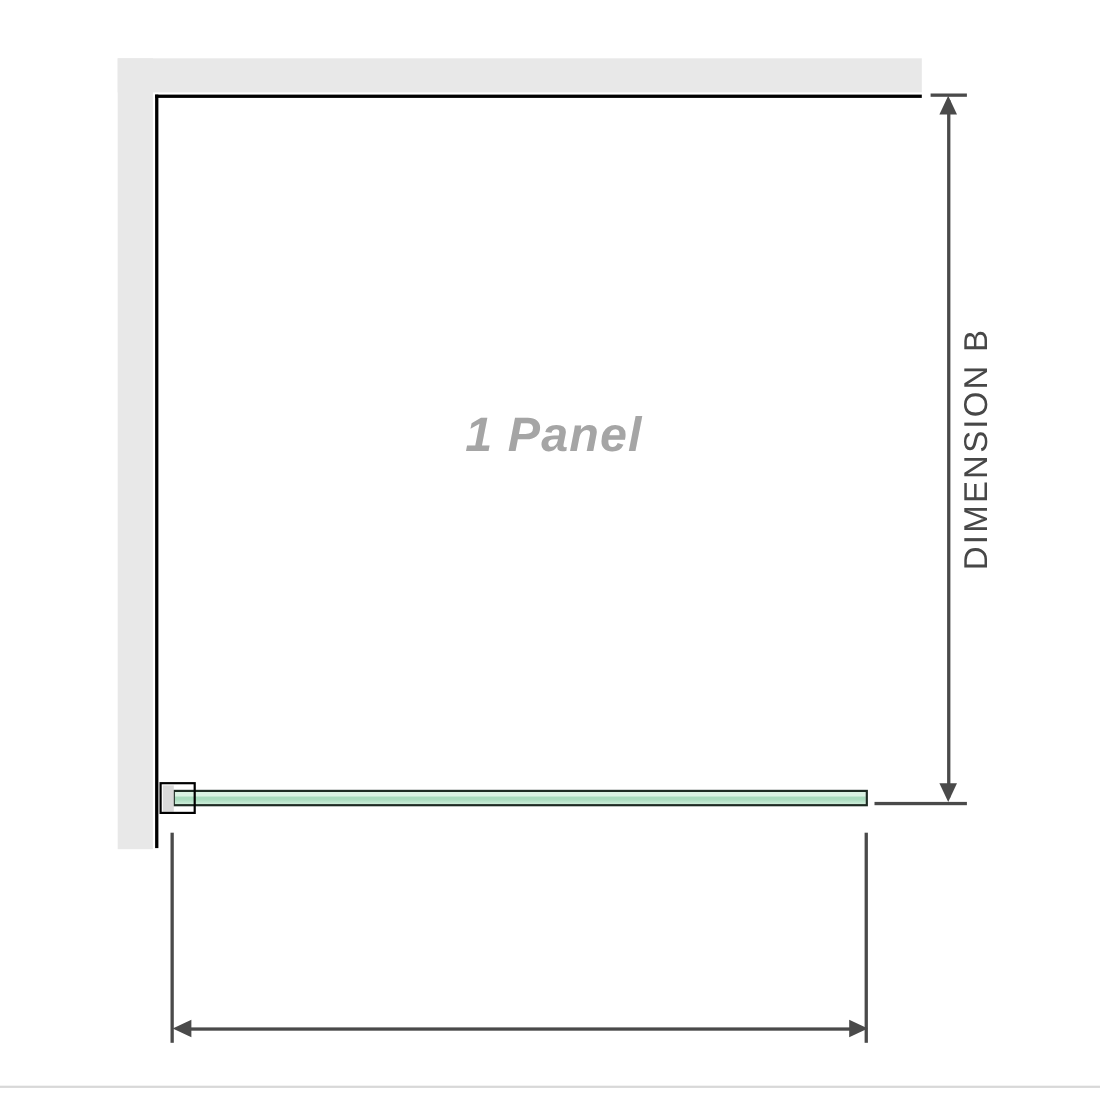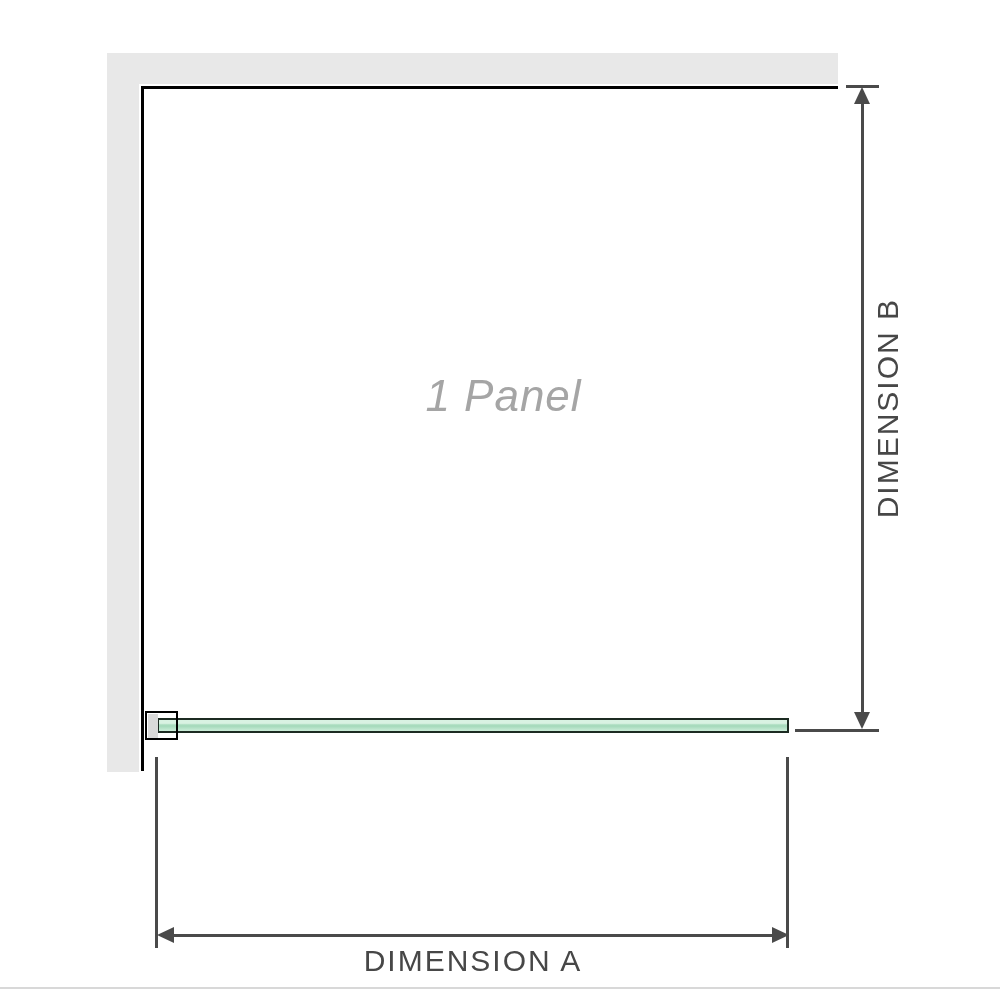--- a/index.html
+++ b/index.html
@@ -55,21 +55,21 @@
 
   
   .dim-label{color:var(--dim-text);font-size:30px;letter-spacing:2px;font-weight:300;white-space:nowrap;}
   .dimA-label-wrap{position:absolute;left:157px;top:944px;width:632px;text-align:center;}
   .dimB-label-wrap{position:absolute;left:866px;top:87px;height:643px;width:44px;
     display:flex;align-items:center;justify-content:center;}
   .dimB-label-wrap .dim-label{writing-mode:vertical-rl;transform:rotate(180deg);}
 
   .panel-label-wrap{position:absolute;left:143px;top:87px;width:695px;height:631px;
     display:flex;align-items:center;justify-content:center;}
-  .panel-label{font-style:italic;font-weight:400;font-size:44px;color:var(--panel-text);
+  .panel-label{font-style:italic;font-weight:700;font-size:44px;color:var(--panel-text);
     letter-spacing:1px;transform:translate(13px,-7px);}
 
   .bottom-divider{position:absolute;left:0;top:987px;width:1000px;height:2px;background:var(--divider);}
 </style>
 </head>
 <body>
 
 <div class="canvas">
 
   <div class="wall wall-top"></div>
@@ -94,19 +94,16 @@
   <div class="arrow arrow-down"></div>
   <div class="dimB-label-wrap">
     <span class="dim-label">DIMENSION B</span>
   </div>
 
   <div class="dim extA-left"></div>
   <div class="dim extA-right"></div>
   <div class="dim dimA-line"></div>
   <div class="arrow arrow-left"></div>
   <div class="arrow arrow-right"></div>
-  <div class="dimA-label-wrap">
-    <span class="dim-label">DIMENSION A</span>
-  </div>
 
   <div class="bottom-divider"></div>
 
 </div>
 
 </body></html>

